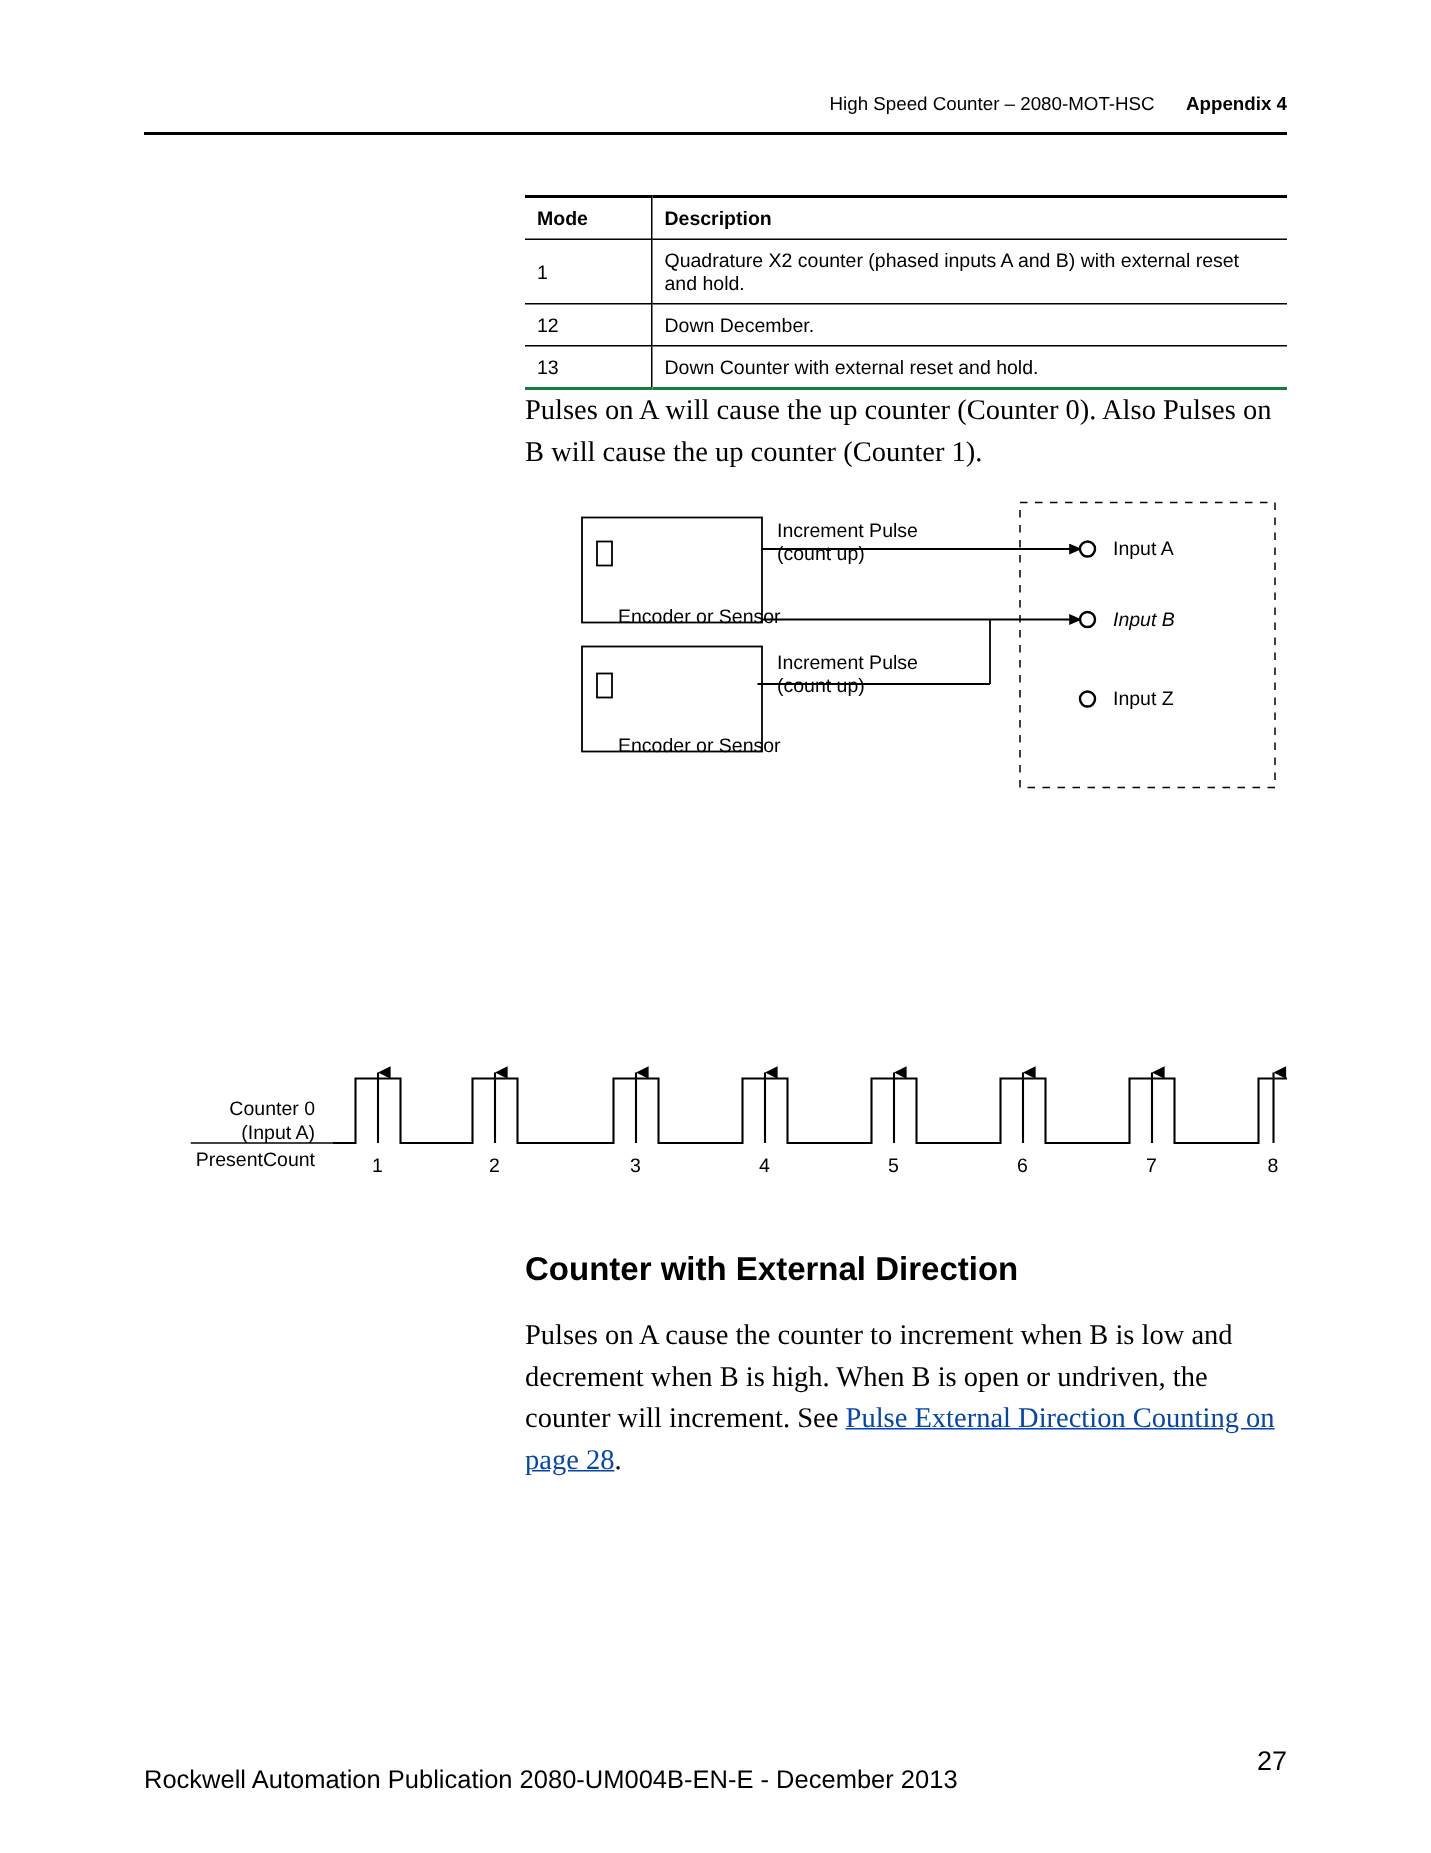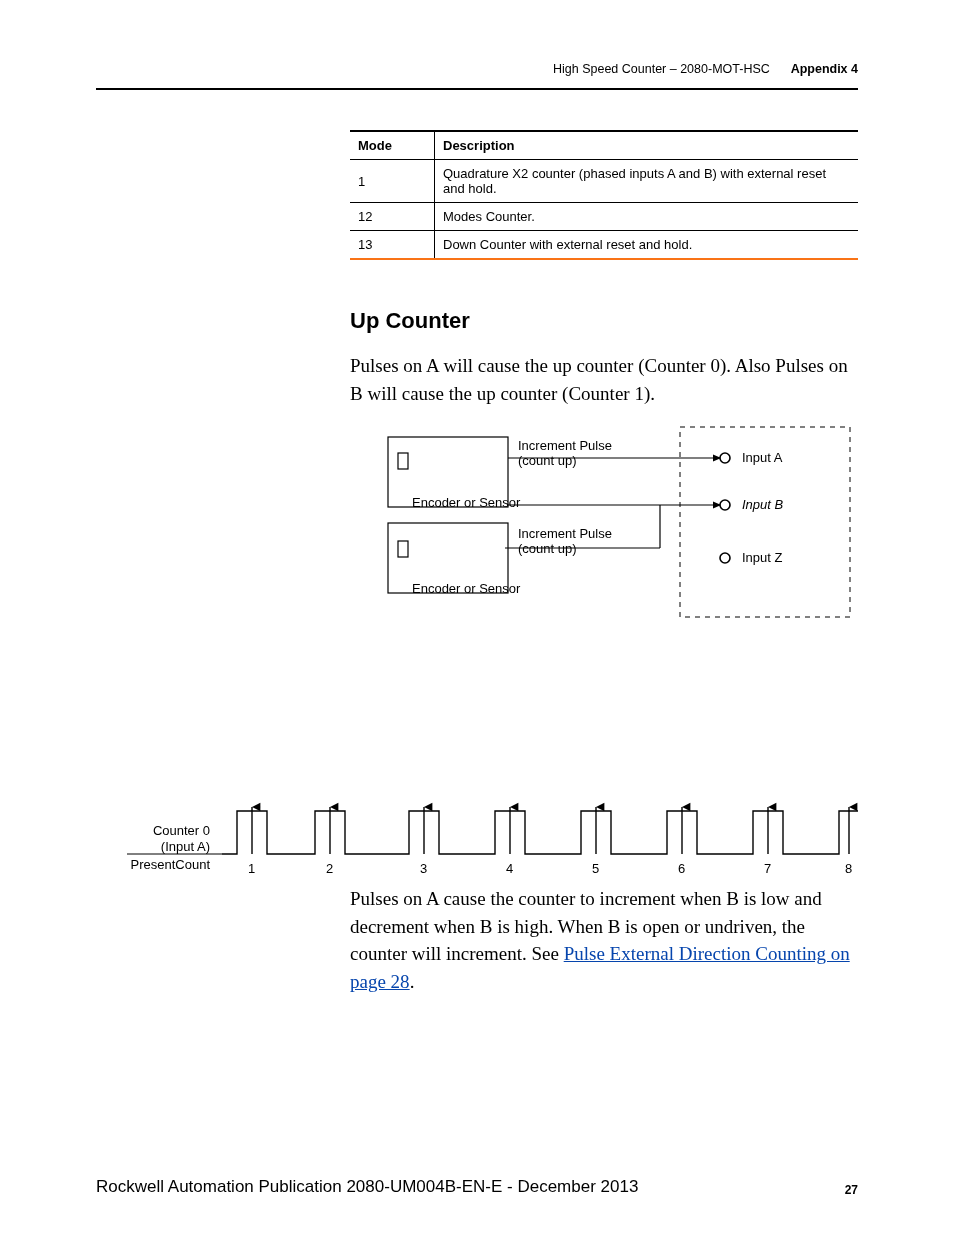--- a/index.html
+++ b/index.html
@@ -58,21 +58,21 @@
     border-top: 1px solid #000;
     border-bottom: 1px solid #000;
     border-left: 1px solid #000;
     border-right: 1px solid #000;
     padding: 6px 8px;
     text-align: left;
     vertical-align: middle;
   }
   table.modes tr:first-child th,
   table.modes tr:first-child td { border-top: 2px solid #000; }
-  table.modes tr:last-child td { border-bottom: 2px solid #f97316; }
+  table.modes tr:last-child td { border-bottom: 2px solid #15803d; }
   table.modes th:first-child, table.modes td:first-child { border-left: none; }
   table.modes th:last-child,  table.modes td:last-child  { border-right: none; }
   table.modes th { font-weight: 700; }
   .col-mode { width: 68px; }
 
   h2.sec {
     font-family: "Arial Narrow", Arial, sans-serif;
     font-weight: 700;
     font-size: 22px;
     margin: 48px 0 18px;
@@ -91,23 +91,23 @@
 
   .footer-left {
     position: absolute;
     left: 96px;
     bottom: 38px;
     font-size: 17px;
   }
   .footer-right {
     position: absolute;
     right: 96px;
-    bottom: 38px;
-    font-size: 12px;
-    font-weight: 700;
+    bottom: 50px;
+    font-size: 18px;
+    font-weight: 400;
   }
 </style>
 </head>
 <body>
 
 <div class="page">
   <div class="running-head">
     <span>High Speed Counter – 2080-MOT-HSC</span>
     &nbsp;&nbsp;&nbsp;&nbsp;
     <span class="bold">Appendix 4</span>
@@ -121,30 +121,29 @@
           <tr>
         <th class="col-mode">Mode</th>
         <th>Description</th>
       </tr>
       <tr>
         <td>1</td>
         <td>Quadrature X2 counter (phased inputs A and B) with external reset and hold.</td>
       </tr>
       <tr>
         <td>12</td>
-        <td>Modes Counter.</td>
+        <td>Down December.</td>
       </tr>
       <tr>
         <td>13</td>
         <td>Down Counter with external reset and hold.</td>
       </tr>
     </tbody>
       </table>
 
-    <h2 class="sec">Up Counter</h2>
     <p class="body">Pulses on A will cause the up counter (Counter 0). Also Pulses on B will cause the up counter (Counter 1).</p>
 
     <div class="fig-wrap" style="margin-top:8px;">
       <svg viewBox="0 0 508 200" width="508" height="200">
 
         <rect x="330" y="4" width="170" height="190" fill="none" stroke="#000" stroke-width="1" stroke-dasharray="5,5"></rect>
 
         <line x1="155" y1="35" x2="370" y2="35" stroke="#000" stroke-width="1.2" marker-end="url(#arr)"></line>
         <circle cx="375" cy="35" r="5" fill="#fff" stroke="#000" stroke-width="1.6"></circle>
 
@@ -214,20 +213,21 @@
       <span class="lbl" style="left:121px; top:62px;">1</span>
       <span class="lbl" style="left:199px; top:62px;">2</span>
       <span class="lbl" style="left:293px; top:62px;">3</span>
       <span class="lbl" style="left:379px; top:62px;">4</span>
       <span class="lbl" style="left:465px; top:62px;">5</span>
       <span class="lbl" style="left:551px; top:62px;">6</span>
       <span class="lbl" style="left:637px; top:62px;">7</span>
       <span class="lbl" style="left:718px; top:62px;">8</span>
     </div>
 
+    <h2 class="sec" style="margin-top:40px;">Counter with External Direction</h2>
     <p class="body">
       <span>Pulses on A cause the counter to increment when B is low and decrement when B is high. When B is open or undriven, the counter will increment. See </span><a class="link" href="#">Pulse External Direction Counting on page 28</a><span>.</span>
     </p>
   </div>
 
   <div class="footer-left">Rockwell Automation Publication 2080-UM004B-EN-E - December 2013</div>
   <div class="footer-right">27</div>
 </div>
 
 </body></html>

